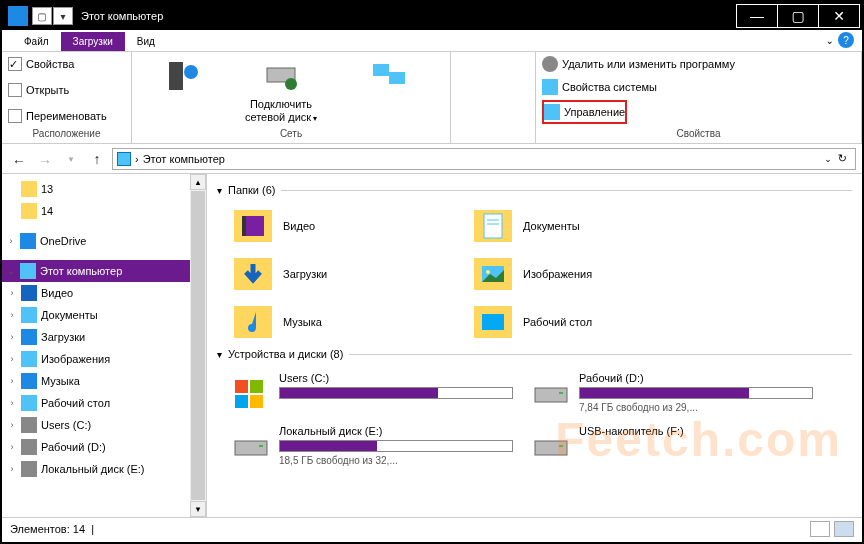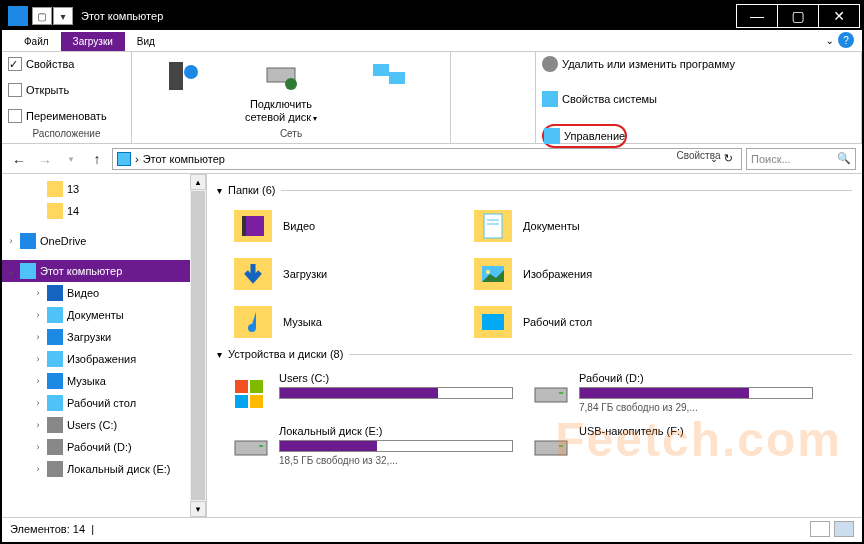--- a/index.html
+++ b/index.html
@@ -24,35 +24,35 @@
 .rg1 .item{display:flex;align-items:center;gap:4px;padding:2px 0;font-size:11px}
 .rg1 .item .ic{width:14px;height:14px;background:#fff;border:1px solid #888}
 .rg2{flex:0 0 auto}
 .vbtn{display:flex;flex-direction:column;align-items:center;width:90px;padding-top:4px;text-align:center;font-size:11px;line-height:13px}
 .vbtn .big-ic{width:36px;height:36px;margin-bottom:4px;display:flex;align-items:center;justify-content:center}
 .dd{font-size:8px;margin-left:2px}
 .rg3{width:85px}
 .rg4{flex:1}
 .rg4 .sysitem{display:flex;align-items:center;gap:4px;padding:2px 0;font-size:11px}
 .rg4 .sysitem .ic{width:16px;height:16px;background:#ddd}
-.highlight{border:2px solid #d22;border-radius:12px;padding:1px 8px}
+.highlight{border:2px solid #d22;border-radius:0;padding:1px 8px}
 .addrbar{height:30px;border-bottom:1px solid #ccc;display:flex;align-items:center;padding:2px 6px;gap:4px}
 .navbtn{width:22px;height:22px;display:flex;align-items:center;justify-content:center;font-size:14px;color:#222}
 .navbtn.dis{color:#aaa}
 .addr{flex:1;height:22px;border:1px solid #aaa;display:flex;align-items:center;padding:0 4px;gap:4px;font-size:11px}
 .addr .pc-ic{width:14px;height:14px;background:#4fc3f7;border:1px solid #0277bd}
 .addr-right{display:flex;align-items:center;gap:6px;padding:0 4px}
 .search{width:110px;height:22px;border:1px solid #aaa;display:flex;align-items:center;padding:0 4px;color:#888;font-size:11px;gap:4px}
 .content{display:flex;height:343px}
 .sidebar{width:205px;border-right:1px solid #ccc;overflow-y:auto;padding:4px 0;position:relative}
 .sb-item{display:flex;align-items:center;gap:4px;padding:3px 4px 3px 18px;font-size:11px}
 .sb-item .exp{width:10px;font-size:9px;color:#555;margin-left:-14px;text-align:center}
 .sb-item .ic{width:16px;height:16px}
 .sb-item.sel{background:#6b1b8e;color:#fff}
-.sb-item.l2{padding-left:45px}
+.sb-item.l2{padding-left:19px}
 .scrollbar{position:absolute;right:0;top:0;bottom:0;width:16px;background:#f0f0f0;display:flex;flex-direction:column}
 .scrollbar .arr{height:16px;display:flex;align-items:center;justify-content:center;font-size:9px;border:1px solid #ccc}
 .scrollbar .thumb{flex:1;background:#ccc;margin:1px}
 .main{flex:1;padding:6px 10px;overflow:hidden;position:relative}
 .section-hdr{display:flex;align-items:center;gap:6px;font-size:12px;margin:4px 0 8px 0}
 .section-hdr .chev{font-size:10px}
 .section-hdr .line{flex:1;height:1px;background:#ccc}
 .grid{display:flex;flex-wrap:wrap;gap:4px 20px;margin-left:16px}
 .fitem{width:220px;display:flex;align-items:center;gap:10px;padding:4px 0;font-size:11px}
 .fitem .fic{width:40px;height:36px;display:flex;align-items:center;justify-content:center}
@@ -141,21 +141,21 @@
             </svg>
           </div>
       </div>
     </div>
     <div class="rg-title">Сеть</div>
   </div>
   <div class="rg rg3">
     <div class="rg-title">&nbsp;</div>
   </div>
   <div class="rg rg4">
-    <div class="rg-body" style="flex-direction:column;justify-content:flex-start;gap:15px">
+    <div class="rg-body" style="flex-direction:column;justify-content:flex-start;gap:3px">
       <div class="sysitem">
           <span class="ic" style="background:#888;border-radius:50%"></span>
           <span>Удалить или изменить программу</span>
         </div>
       <div class="sysitem">
           <span class="ic" style="background:#4fc3f7"></span>
           <span>Свойства системы</span>
         </div>
       <div class="sysitem highlight">
           <span class="ic" style="background:#4fc3f7"></span>
@@ -174,25 +174,20 @@
   <div class="addr">
     <span class="pc-ic"></span>
     <span>›</span>
     <span>Этот компьютер</span>
     <div style="flex:1"></div>
     <div class="addr-right">
       <span style="font-size:9px">⌄</span>
       <span>↻</span>
     </div>
   </div>
-  <div class="search">
-    <span>Поиск...</span>
-    <span style="flex:1"></span>
-    <span>🔍</span>
-  </div>
 </div>
 
 <div class="content">
   <div class="sidebar">
     <div id="sidebar-items">
         <div class="sb-item l2">
           <span class="exp"></span>
           <span class="ic" style="background:#ffd75e"></span>
           <span>13</span>
         </div>

